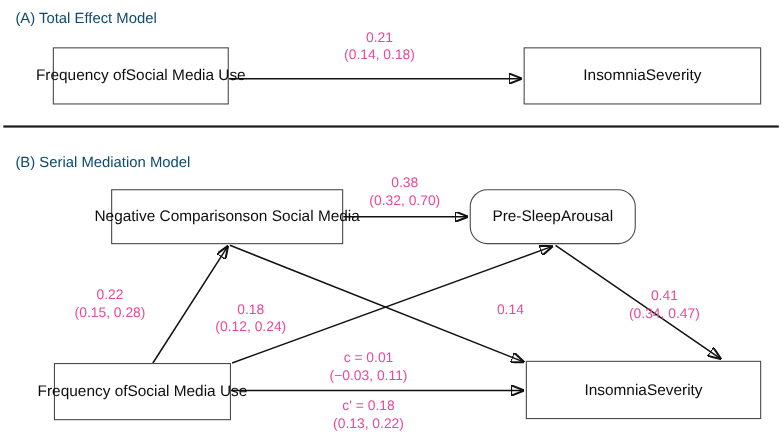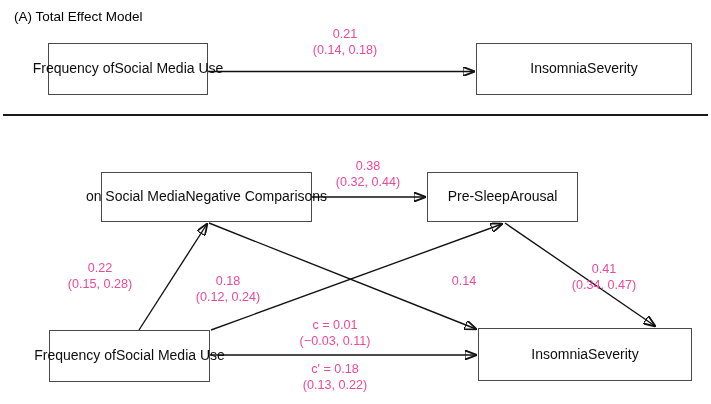--- a/index.html
+++ b/index.html
@@ -15,21 +15,21 @@
     background: #ffffff;
     font-family: "Liberation Sans", sans-serif;
     color: #0d0d0d;
     overflow: hidden;
   }
   .panel-title {
     position: absolute;
     font-size: 13.5px;
     line-height: 1;
     white-space: nowrap;
-    color: #000000;
+    color: #0c4a6e;
   }
   .node-box {
     position: absolute;
     box-sizing: border-box;
     border: 1.2px solid #4a4a4a;
     background: #ffffff;
     display: flex;
     flex-direction: row;
     align-items: center;
     justify-content: center;
@@ -90,44 +90,45 @@
     <span class="line">Severity</span>
   </div>
 
   <div class="path-label" style="left:283px; top:26px; width:124px;">
     <span class="lab-top">0.21</span>
     <span class="lab-bot">(0.14, 0.18)</span>
   </div>
 
   <div class="divider" style="left:3px; top:114px; width:705px; height:2.2px;"></div>
 
+  <div class="panel-title" style="left:14px; top:141px;">(B) Serial Mediation Model</div>
 
   <div class="node-box" style="left:101px; top:172px; width:211px; height:50px;">
+    <span class="line">Negative Comparisons</span>
     <span class="line">on Social Media</span>
-    <span class="line">Negative Comparisons</span>
   </div>
 
-  <div class="node-box" style="left:427px; top:172px; width:151px; height:50px;">
+  <div class="node-box" style="left:427px; top:172px; width:151px; height:50px;border-radius:16px;">
     <span class="line">Pre-Sleep</span>
     <span class="line">Arousal</span>
   </div>
 
   <div class="node-box" style="left:49px; top:330px; width:161px; height:52px;">
     <span class="line">Frequency of</span>
     <span class="line">Social Media Use</span>
   </div>
 
   <div class="node-box" style="left:478px; top:328px; width:214px; height:53px;">
     <span class="line">Insomnia</span>
     <span class="line">Severity</span>
   </div>
 
   <div class="path-label" style="left:306px; top:158px; width:124px;">
     <span class="lab-top">0.38</span>
-    <span class="lab-bot">(0.32, 0.44)</span>
+    <span class="lab-bot">(0.32, 0.70)</span>
   </div>
 
   <div class="path-label" style="left:38px; top:260px; width:124px;">
     <span class="lab-top">0.22</span>
     <span class="lab-bot">(0.15, 0.28)</span>
   </div>
 
   <div class="path-label" style="left:166px; top:273px; width:124px;">
     <span class="lab-top">0.18</span>
     <span class="lab-bot">(0.12, 0.24)</span>

